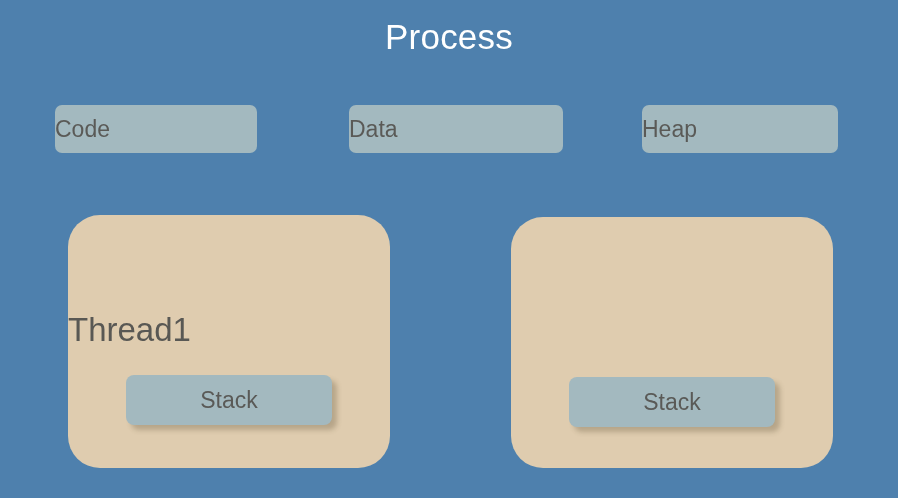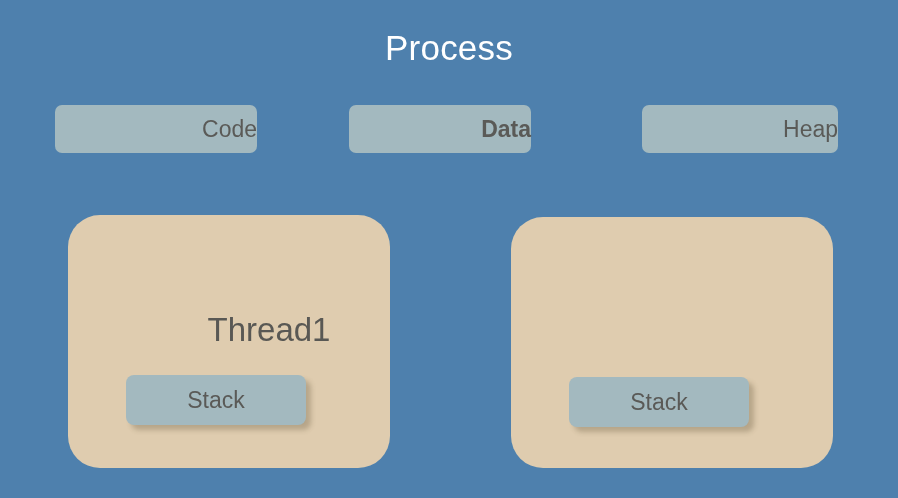--- a/index.html
+++ b/index.html
@@ -24,21 +24,21 @@
     top: 0;
     width: 898px;
     height: 498px;
     background: #4E80AD;
   }
 
   
   .process-title {
     position: absolute;
     left: 0;
-    top: 26px;
+    top: 15px;
     width: 898px;
     text-align: center;
     color: #FFFFFF;
     font-size: 35px;
     font-weight: 400;
     letter-spacing: 0.2px;
     line-height: 44px;
     white-space: nowrap;
   }
 
@@ -52,30 +52,30 @@
   }
 
   .segment-box {
     position: absolute;
     top: 0;
     height: 48px;
     background: #A3B9BF;
     border-radius: 7px;
     display: flex;
     align-items: center;
-    justify-content: flex-end;
+    justify-content: flex-start;
     color: #5A5A57;
     font-size: 23px;
     font-weight: 400;
     line-height: 48px;
     white-space: nowrap;
   }
 
   .segment-box.seg-0 { left: 55px;  width: 202px; }
-  .segment-box.seg-1 { left: 349px; width: 182px; font-weight: bold; }
+  .segment-box.seg-1 { left: 349px; width: 214px; }
   .segment-box.seg-2 { left: 642px; width: 196px; }
 
   
   .thread-card {
     position: absolute;
     background: #DFCCAF;
     border-radius: 32px;
   }
 
   .thread-card.thread-0 {
@@ -90,34 +90,32 @@
     top: 217px;
     width: 322px;
     height: 251px;
   }
 
   .thread-label {
     position: absolute;
     left: 0;
     width: 100%;
     top: 95px;
-    text-align: center;
     color: #595854;
     font-size: 33px;
     font-weight: 400;
     line-height: 40px;
     white-space: nowrap;
-    padding-left: 40px;
   }
 
   .stack-box {
     position: absolute;
     left: 58px;
     top: 160px;
-    width: 180px;
+    width: 206px;
     height: 50px;
     background: #A3B9BF;
     border-radius: 8px;
     box-shadow: 5px 5px 5px rgba(90, 75, 50, 0.30);
     display: flex;
     align-items: center;
     justify-content: center;
     color: #5A5A57;
     font-size: 23px;
     font-weight: 400;

